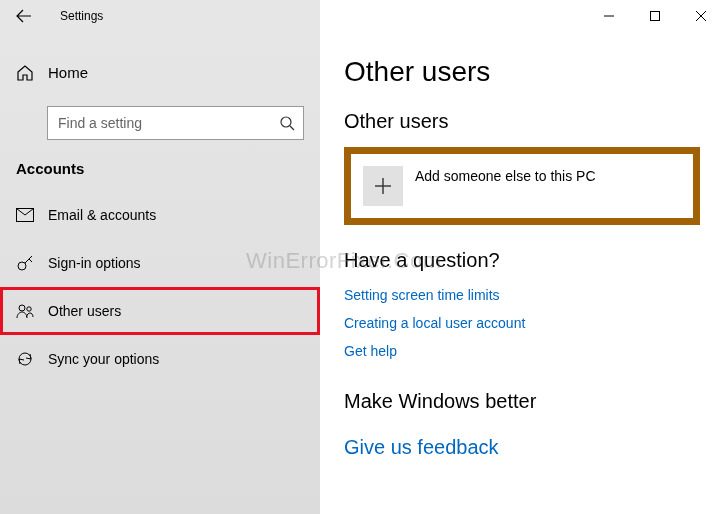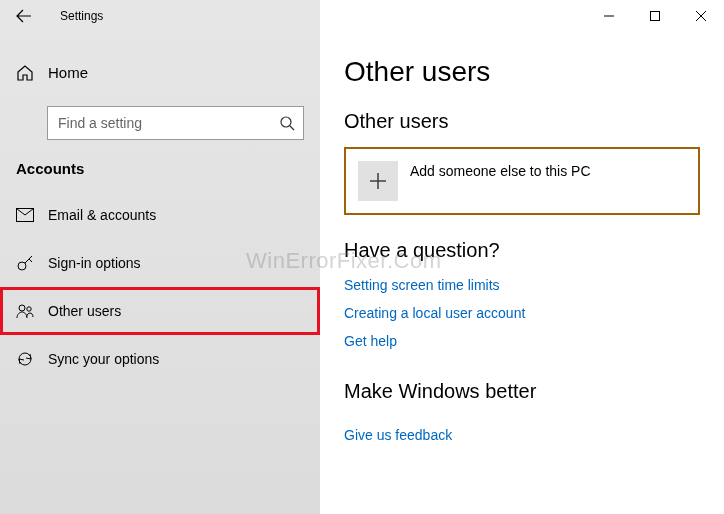--- a/index.html
+++ b/index.html
@@ -36,32 +36,32 @@
   .nav-item { display: flex; align-items: center; padding: 0 16px; height: 48px; gap: 14px; cursor: pointer; position: relative; }
   .nav-item .icon { width: 18px; display:flex; justify-content:center; align-items:center; }
   .nav-item .label { font-size: 14px; color: #000; }
   .nav-item.highlighted { outline: 3px solid #e81123; outline-offset: -3px; }
 
   
   .main { flex: 1; padding: 24px 24px 0 24px; background: #fff; overflow:hidden; }
   .page-title { font-size: 28px; font-weight: 400; color: #000; margin-bottom: 22px; }
   .subhead { font-size: 20px; font-weight: 400; margin-bottom: 14px; color: #000; }
 
-  .add-card { border: 2px solid #a16207; padding: 12px; display: flex; align-items: flex-start; gap: 12px; cursor: pointer; margin-bottom: 24px; }
+  .add-card { border: 7px solid #a16207; padding: 12px; display: flex; align-items: flex-start; gap: 12px; cursor: pointer; margin-bottom: 24px; }
   .plus-box { width: 40px; height: 40px; background: #e1e1e1; display: flex; align-items: center; justify-content: center; }
   .plus-box svg { width: 18px; height: 18px; }
   .add-label { font-size: 14px; padding-top: 2px; color: #000; }
 
   .question-head { font-size: 20px; font-weight: 400; margin-bottom: 14px; color:#000; }
   .link-list { list-style: none; margin-bottom: 30px; }
   .link-list li { margin-bottom: 10px; }
   .link-list a { color: #0067c0; text-decoration: none; font-size: 14px; cursor: pointer; }
 
   .better-head { font-size: 20px; font-weight: 400; margin-bottom: 23px; color:#000; }
-  .feedback-link { color: #0067c0; text-decoration: none; font-size: 14px; cursor: pointer; }
+  .feedback-link { color: #0067c0; text-decoration: none; font-size: 20px; cursor: pointer; }
 
   
   .watermark { position: absolute; top: 248px; left: 246px; font-size: 22px; color: rgba(120,120,120,0.32); font-weight: 400; letter-spacing: 0.5px; pointer-events: none; user-select: none; white-space: nowrap; z-index: 50; }
 </style>
 </head>
 <body>
 
 <div class="window">
 
   <div class="titlebar">

